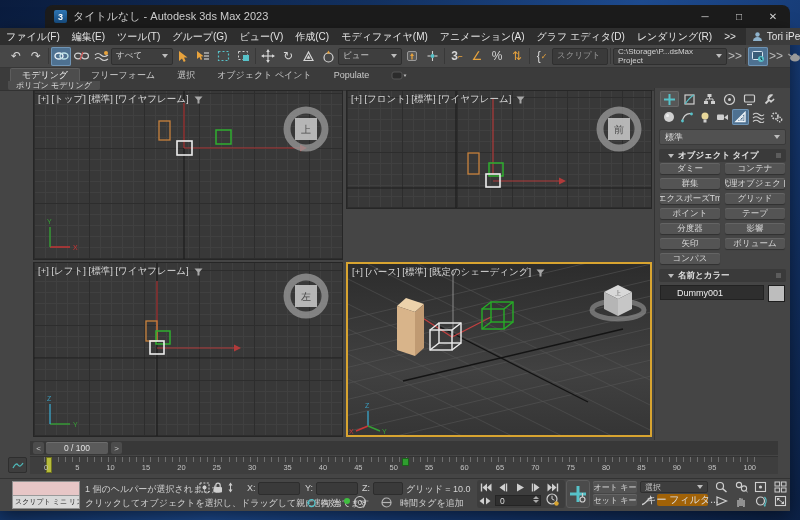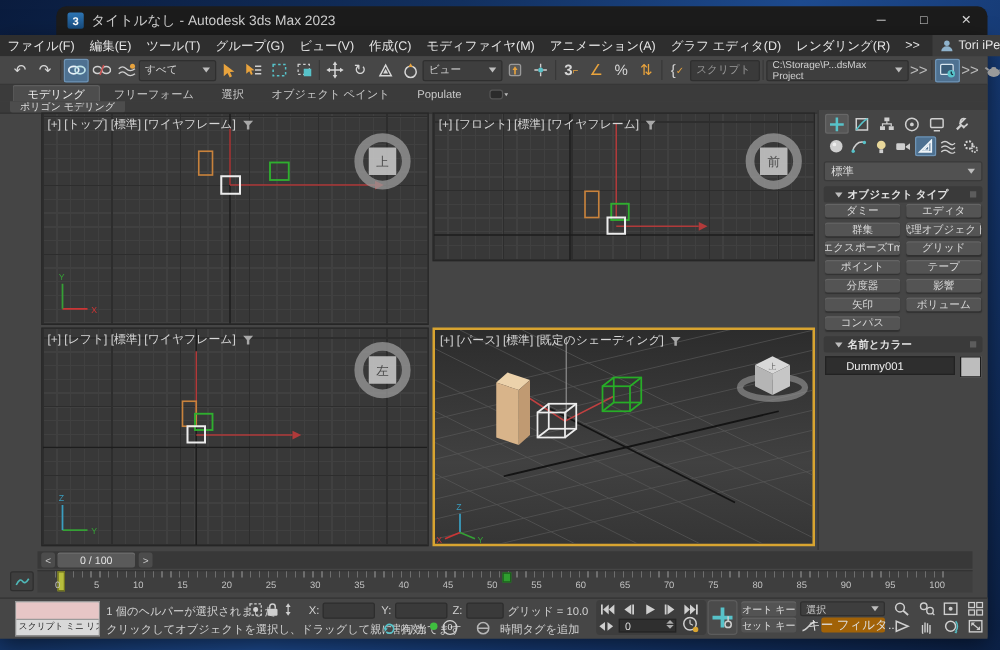--- a/index.html
+++ b/index.html
@@ -547,21 +547,21 @@
         <span>標準</span>
           <span class="caret"></span>
       </div>
       <div class="rollout">
         <span class="caret"></span>
         <span>オブジェクト タイプ</span>
         <span class="pin"></span>
       </div>
       <div class="obj-grid">
         <span class="obj-btn">ダミー</span>
-        <span class="obj-btn">エディタ</span>
+        <span class="obj-btn">コンテナ</span>
         <span class="obj-btn">群集</span>
         <span class="obj-btn">代理オブジェクト</span>
         <span class="obj-btn">エクスポーズTm</span>
         <span class="obj-btn">グリッド</span>
         <span class="obj-btn">ポイント</span>
         <span class="obj-btn">テープ</span>
         <span class="obj-btn">分度器</span>
         <span class="obj-btn">影響</span>
         <span class="obj-btn">矢印</span>
         <span class="obj-btn">ボリューム</span>

